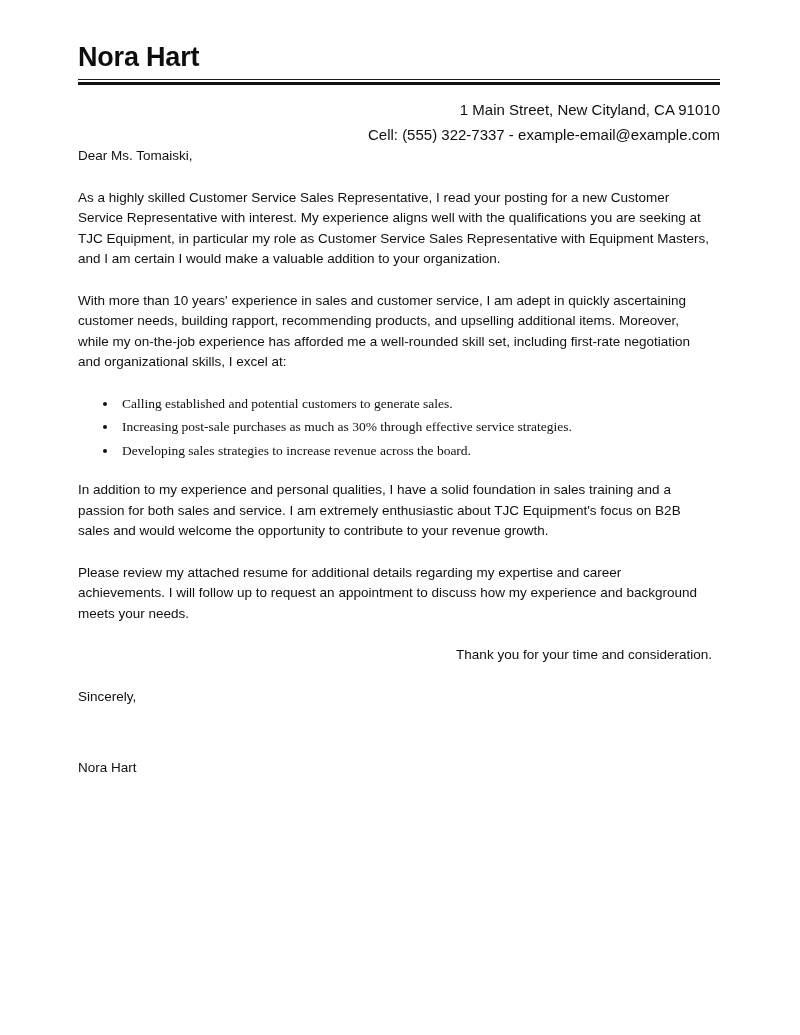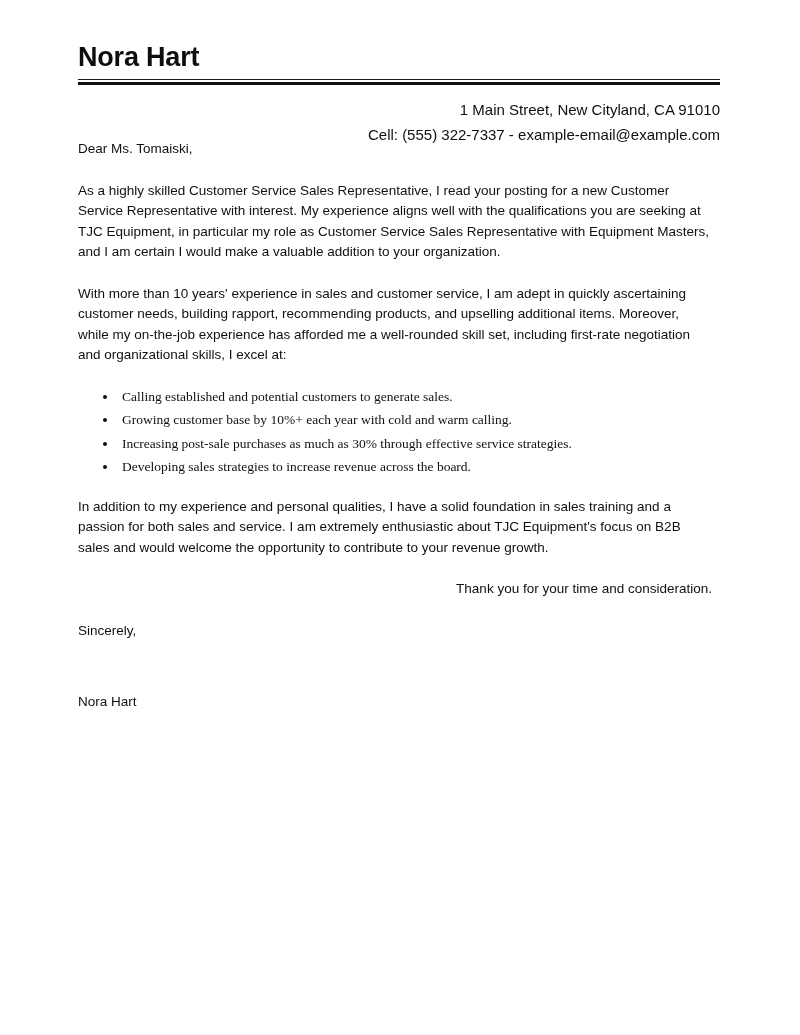--- a/index.html
+++ b/index.html
@@ -70,21 +70,21 @@
   }
   .contact-line {
     display: block;
     white-space: nowrap;
   }
 
   
   .letter-body {
     position: absolute;
     left: 78px;
-    top: 139px;
+    top: 146px;
     width: 634px;
     font-size: 13.5px;
     line-height: 1.52;
     color: #101010;
   }
 
   .salutation {
     margin: 0 0 21px 0;
   }
 
@@ -155,32 +155,30 @@
 
     <p class="para">As a highly skilled Customer Service Sales Representative, I read your posting for a new Customer Service Representative with interest. My experience aligns well with the qualifications you are seeking at TJC Equipment, in particular my role as Customer Service Sales Representative with Equipment Masters, and I am certain I would make a valuable addition to your organization.</p>
 
     <p class="para">With more than 10 years' experience in sales and customer service, I am adept in quickly ascertaining customer needs, building rapport, recommending products, and upselling additional items. Moreover, while my on-the-job experience has afforded me a well-rounded skill set, including first-rate negotiation and organizational skills, I excel at:</p>
 
     <ul class="bullet-list">
       <li>
         <span>Calling established and potential customers to generate sales.</span>
       </li>
       <li>
-        <span>Growing customer base by 10%+ each year with cold and warm calling.</span>
-      </li>
-      <li>
         <span>Increasing post-sale purchases as much as 30% through effective service strategies.</span>
       </li>
       <li>
         <span>Developing sales strategies to increase revenue across the board.</span>
       </li>
     </ul>
 
     <p class="para">In addition to my experience and personal qualities, I have a solid foundation in sales training and a passion for both sales and service. I am extremely enthusiastic about TJC Equipment's focus on B2B sales and would welcome the opportunity to contribute to your revenue growth.</p>
 
+    <p class="para">Please review my attached resume for additional details regarding my expertise and career achievements. I will follow up to request an appointment to discuss how my experience and background meets your needs.</p>
 
     <p class="closing-thanks">Thank you for your time and consideration.</p>
 
     <p class="closing-sincerely">Sincerely,</p>
 
     <p class="signature-name">Nora Hart</p>
 
   </div>
 
 </div>

